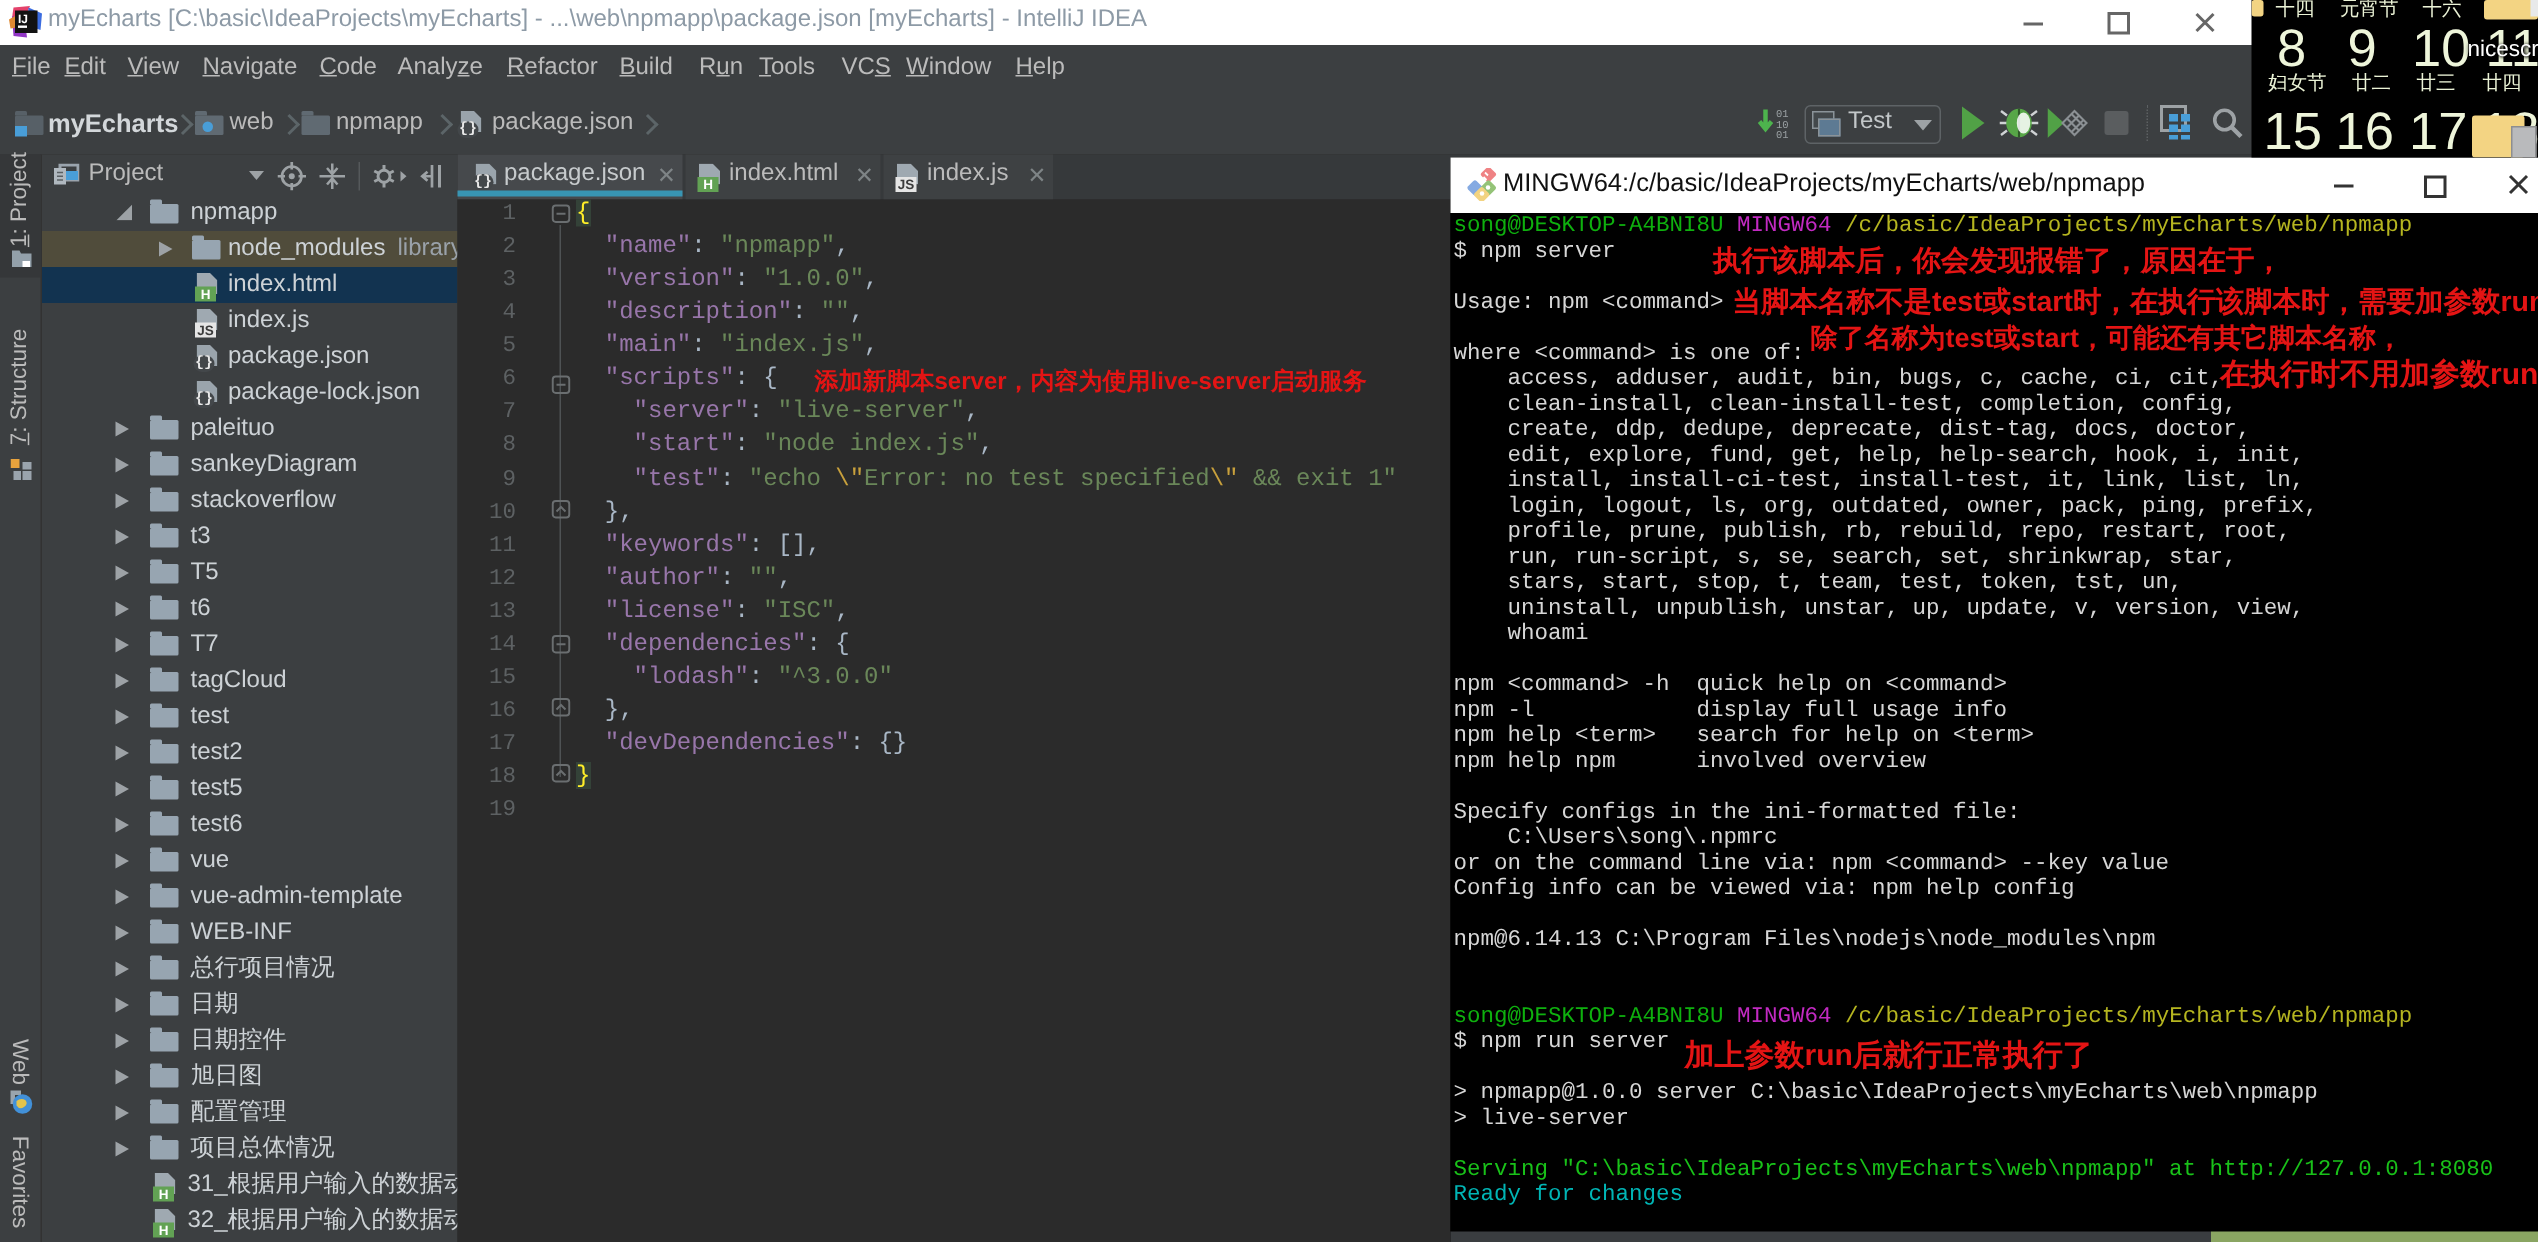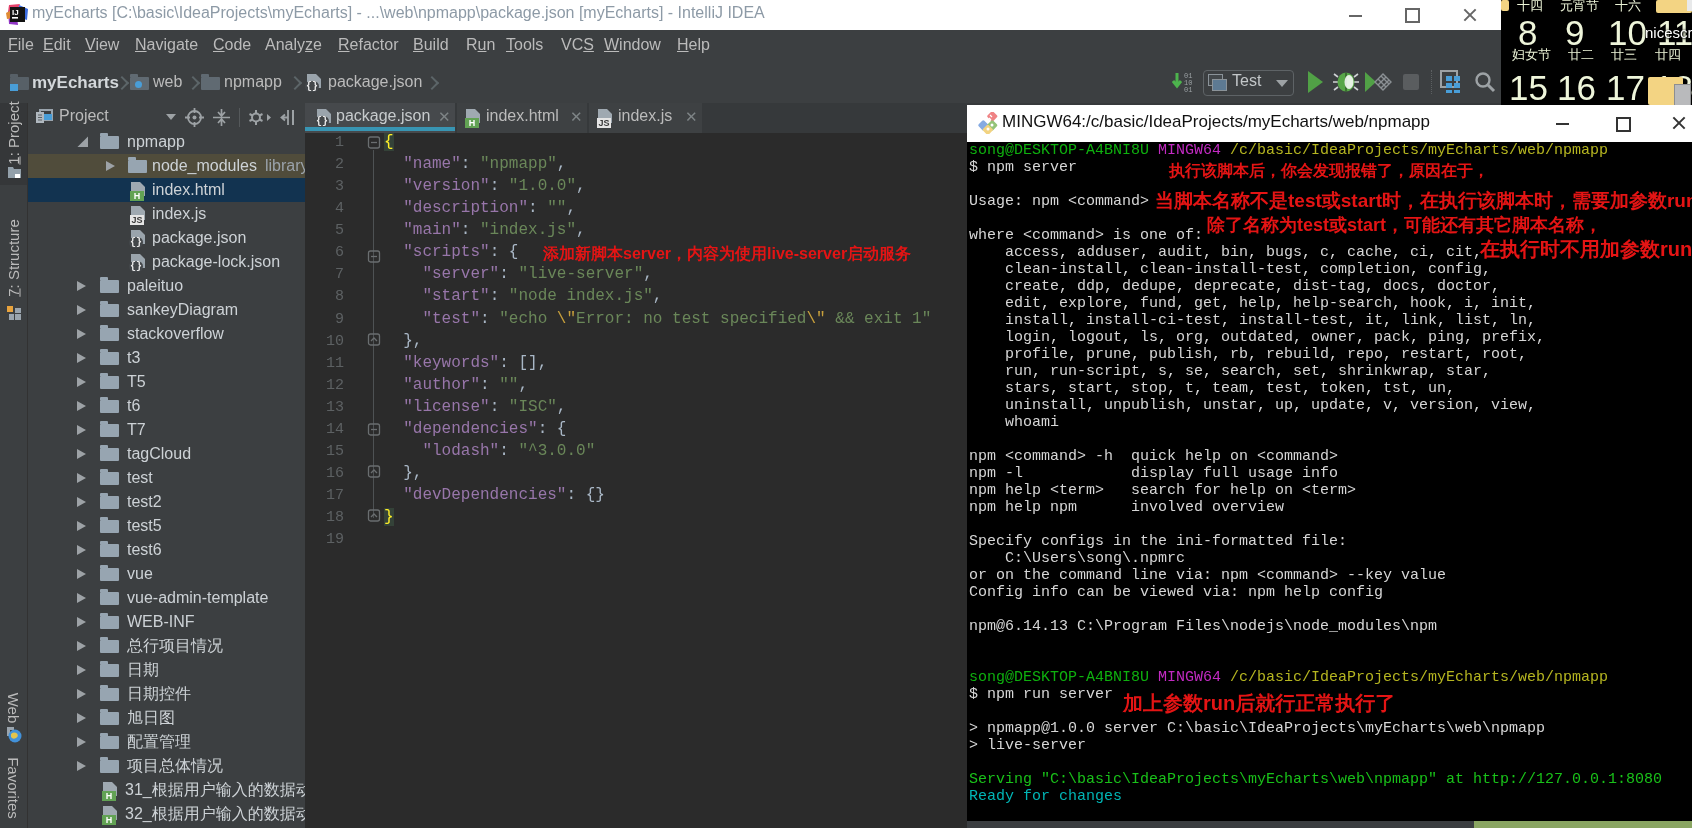--- a/index.html
+++ b/index.html
@@ -503,21 +503,21 @@
   <div class="tl" style="top:425px;">or on the command line via: npm &lt;command&gt; --key value</div>
   <div class="tl" style="top:442px;">Config info can be viewed via: npm help config</div>
   <div class="tl" style="top:476px;">npm@6.14.13 C:\Program Files\nodejs\node_modules\npm</div>
   <div class="tl" style="top:527px;"><span class="g">song@DESKTOP-A4BNI8U </span><span class="m">MINGW64</span> <span class="y">/c/basic/IdeaProjects/myEcharts/web/npmapp</span></div>
   <div class="tl" style="top:544px;">$ npm run server</div>
   <div class="tl" style="top:578px;">&gt; npmapp@1.0.0 server C:\basic\IdeaProjects\myEcharts\web\npmapp</div>
   <div class="tl" style="top:595px;">&gt; live-server</div>
   <div class="tl" style="top:629px;"><span class="gr">Serving "C:\basic\IdeaProjects\myEcharts\web\npmapp" at http://127.0.0.1:8080</span></div>
   <div class="tl" style="top:646px;"><span class="cy">Ready for changes</span></div>
  </div>
- <div class="ann" style="left:202px;top:56px;font-size:16px;">执行该脚本后，你会发现报错了，原因在于，</div>
+ <div class="ann" style="left:175px;top:56px;font-size:19px;">执行该脚本后，你会发现报错了，原因在于，</div>
  <div class="ann" style="left:188px;top:83px;font-size:19px;">当脚本名称不是test或start时，在执行该脚本时，需要加参数run</div>
  <div class="ann" style="left:240px;top:108px;font-size:18px;">除了名称为test或start，可能还有其它脚本名称，</div>
  <div class="ann" style="left:513px;top:131px;font-size:20px;">在执行时不用加参数run</div>
  <div class="ann" style="left:156px;top:585px;font-size:20px;">加上参数run后就行正常执行了</div>
 </div>
 <div class="abs" id="graystrip"></div>
 <div class="abs" id="grnstrip"></div>
 <div class="abs" id="cal">
  <div class="lab" style="left:16px;top:-3px;">十四</div>
  <div class="lab" style="left:59px;top:-3px;">元宵节</div>

